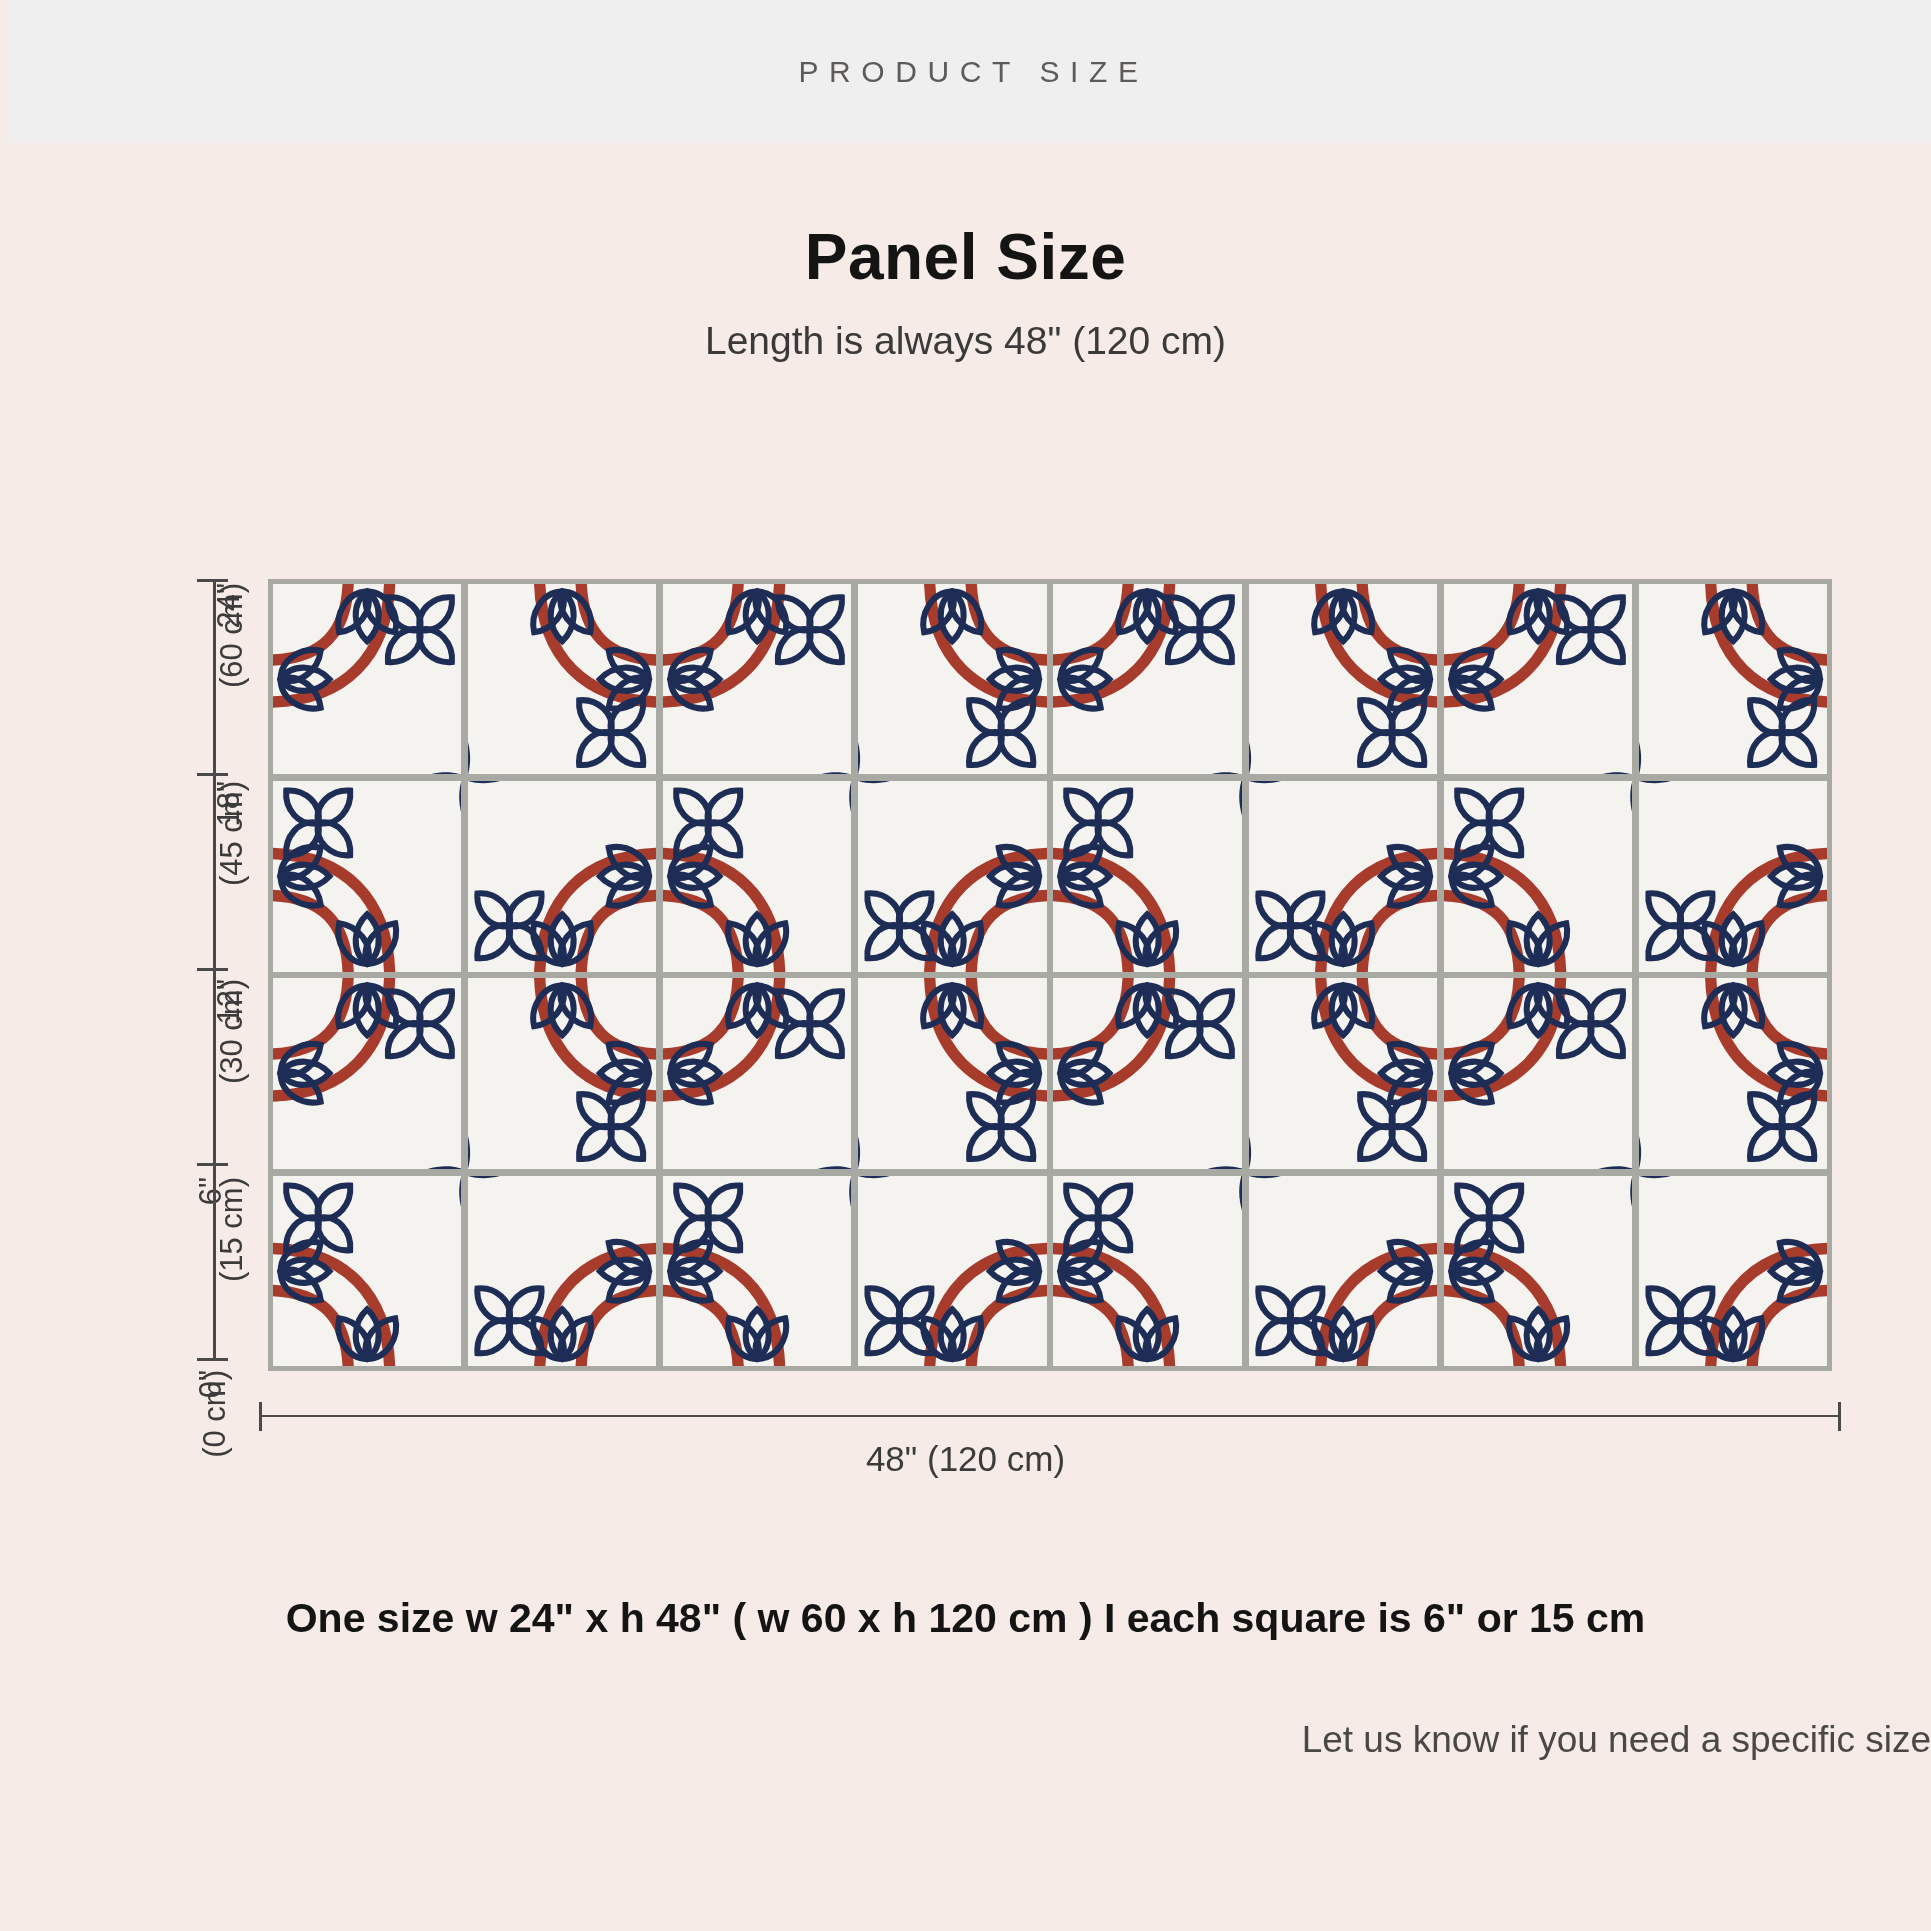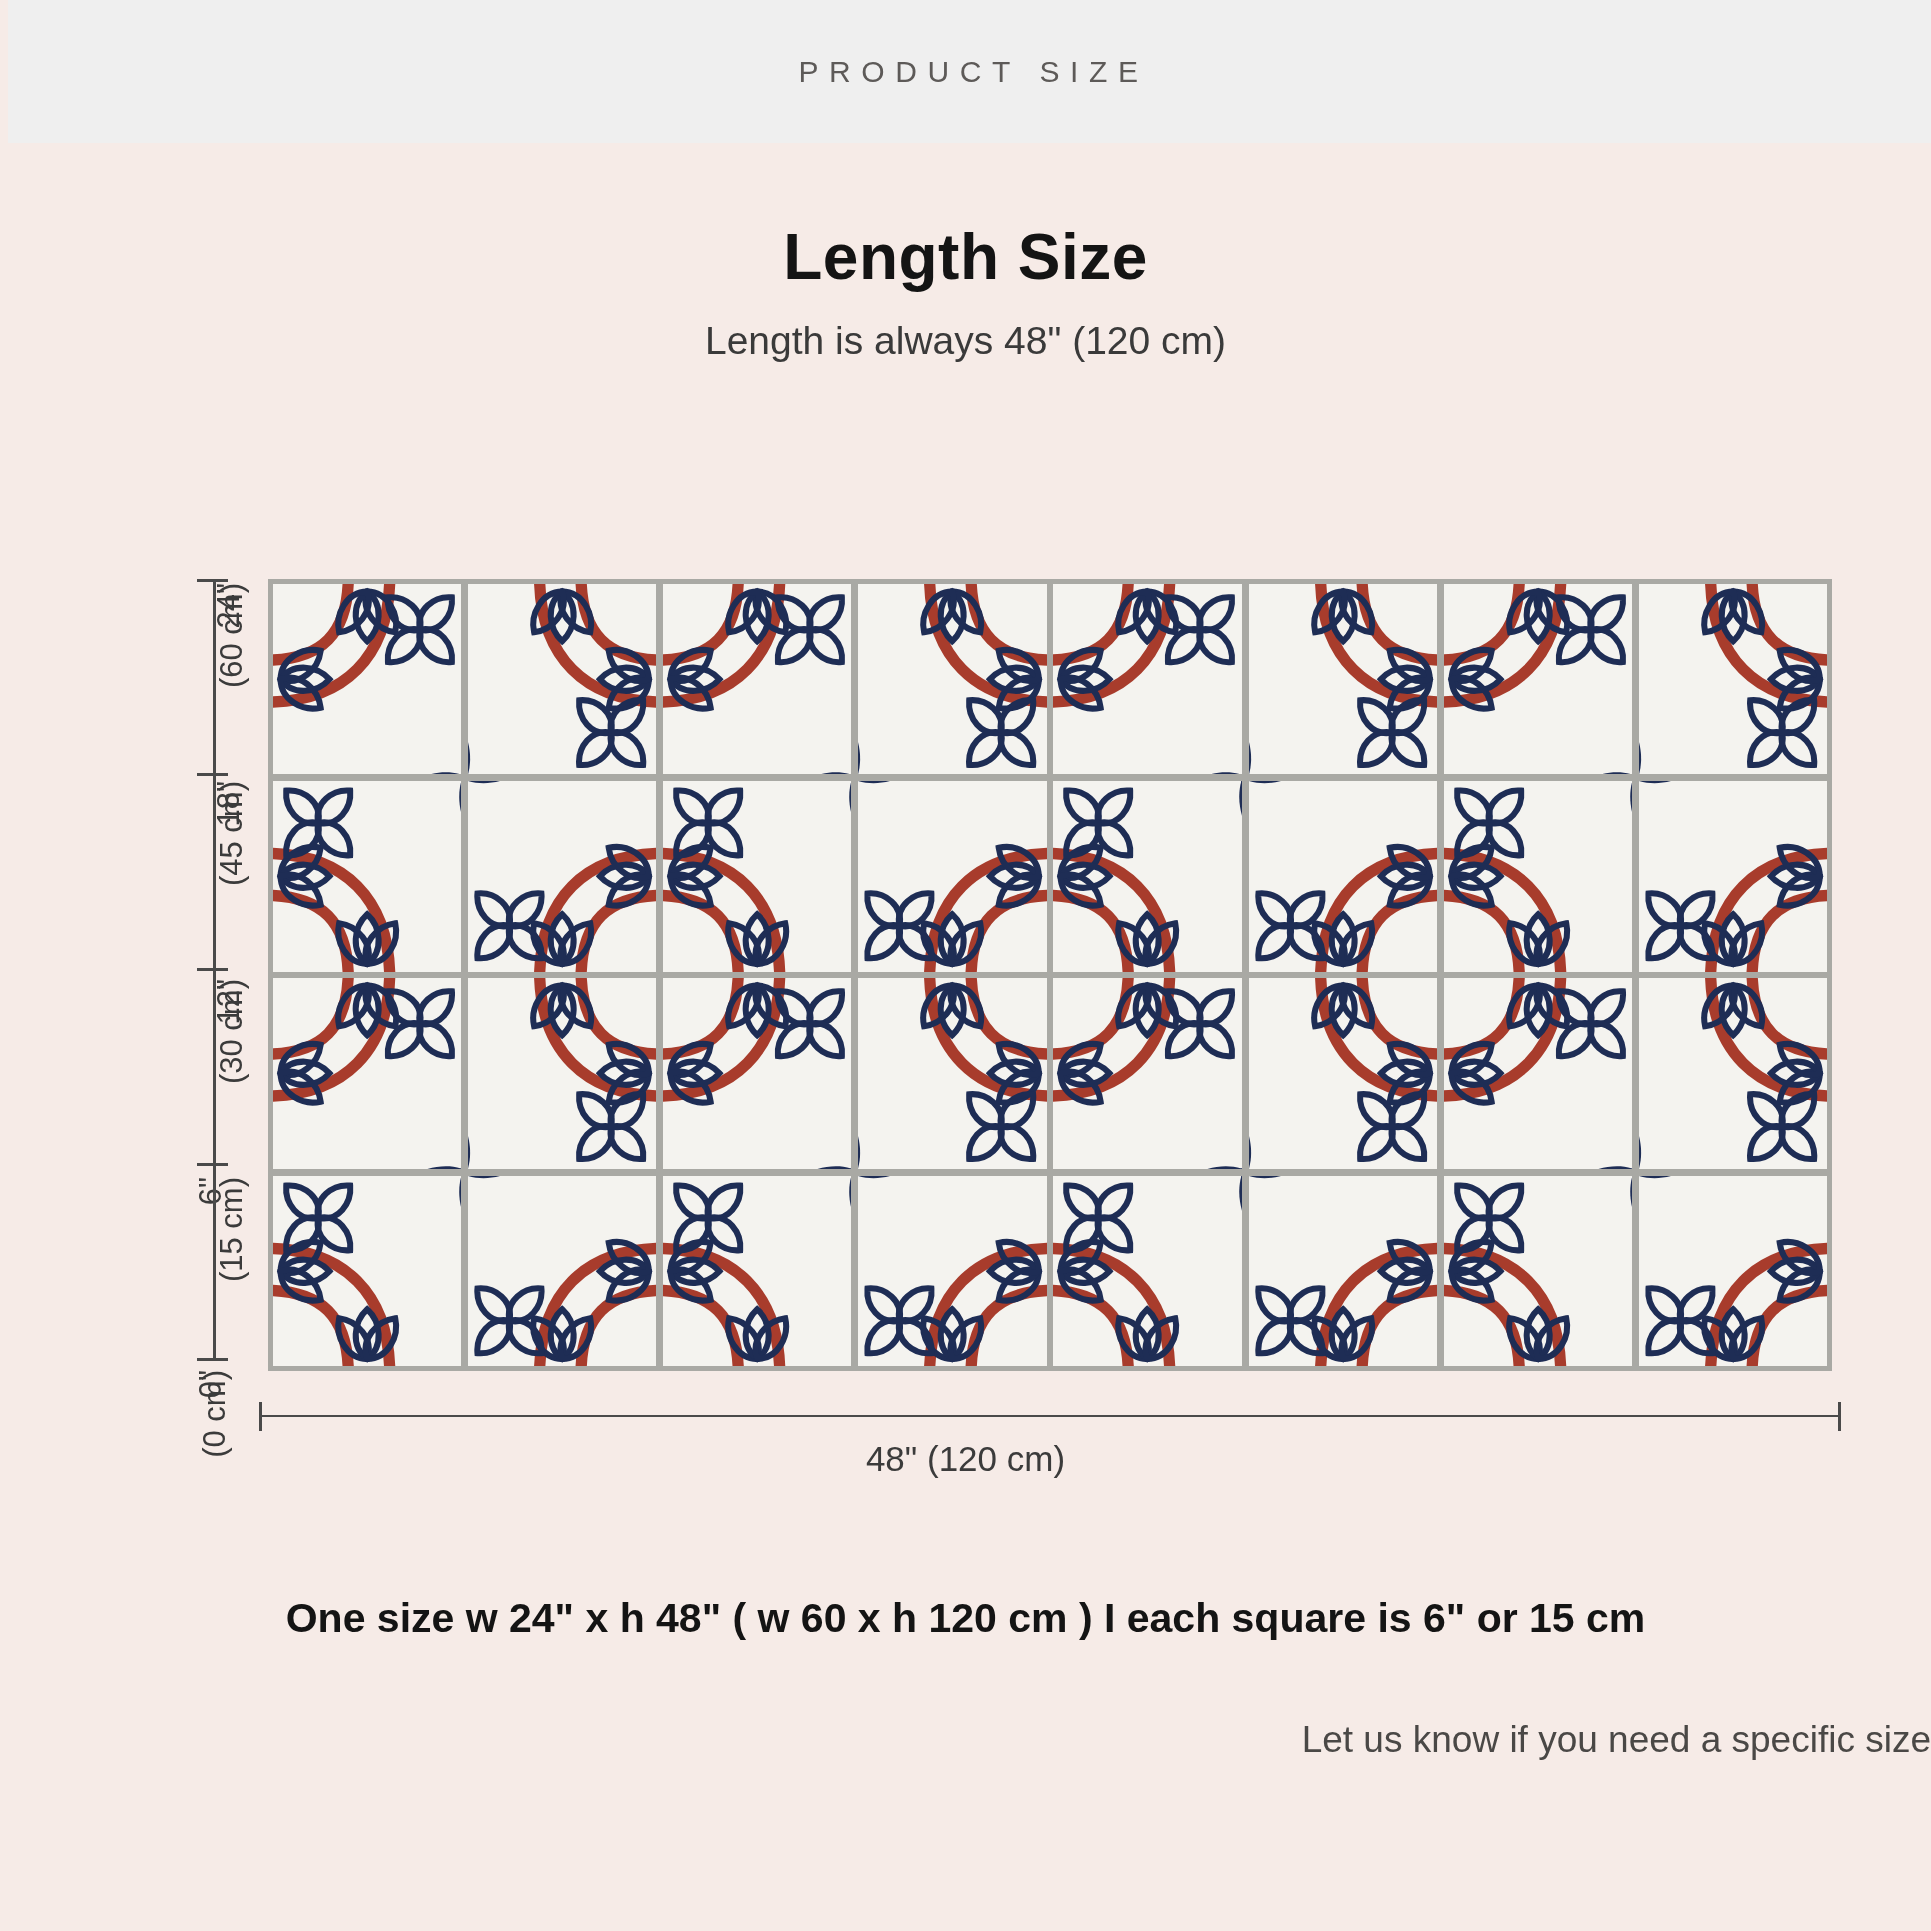--- a/index.html
+++ b/index.html
@@ -167,21 +167,21 @@
 </style>
 </head>
 <body>
 
 <div class="page">
 
   <div class="topbar">
     <div class="topbar-label">PRODUCT SIZE</div>
   </div>
 
-  <div class="title">Length Size</div>
+  <div class="title">Panel Size</div>
   <div class="subtitle">Length is always 48" (120 cm)</div>
 
   <div>
     <div class="vlabel" style="left:183px; top:565px;">24"</div>
     <div class="vlabel" style="left:127px; top:565px;">(60 cm)</div>
 
     <div class="vlabel" style="left:183px; top:763px;">18"</div>
     <div class="vlabel" style="left:127px; top:763px;">(45 cm)</div>
 
     <div class="vlabel" style="left:183px; top:961px;">12"</div>

